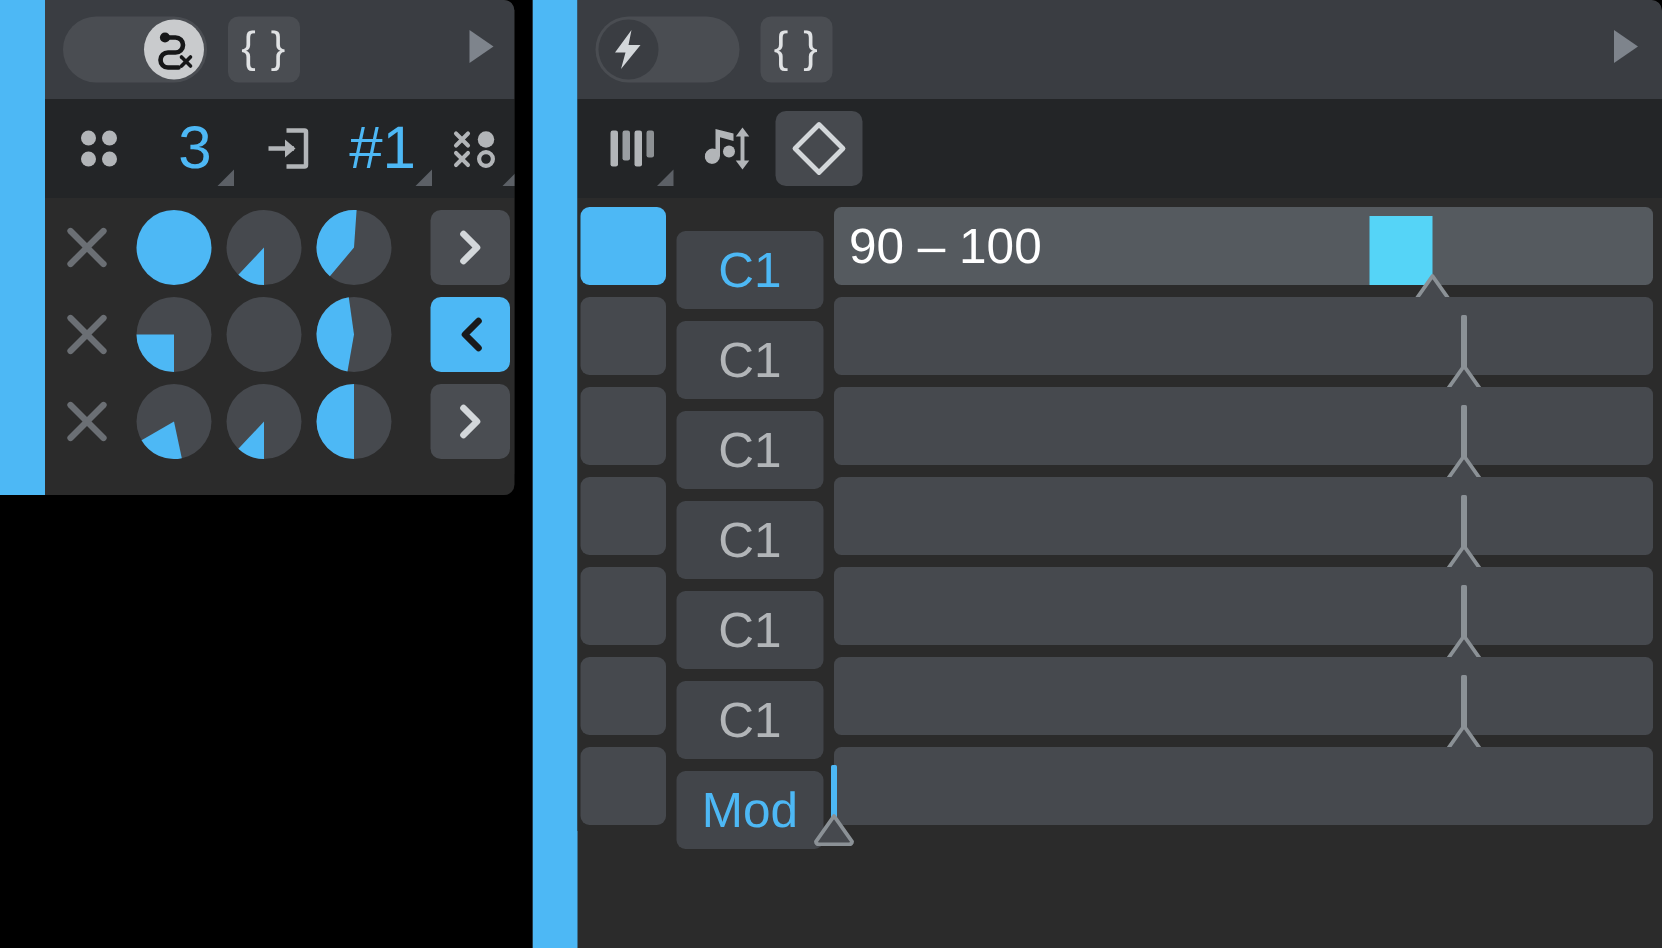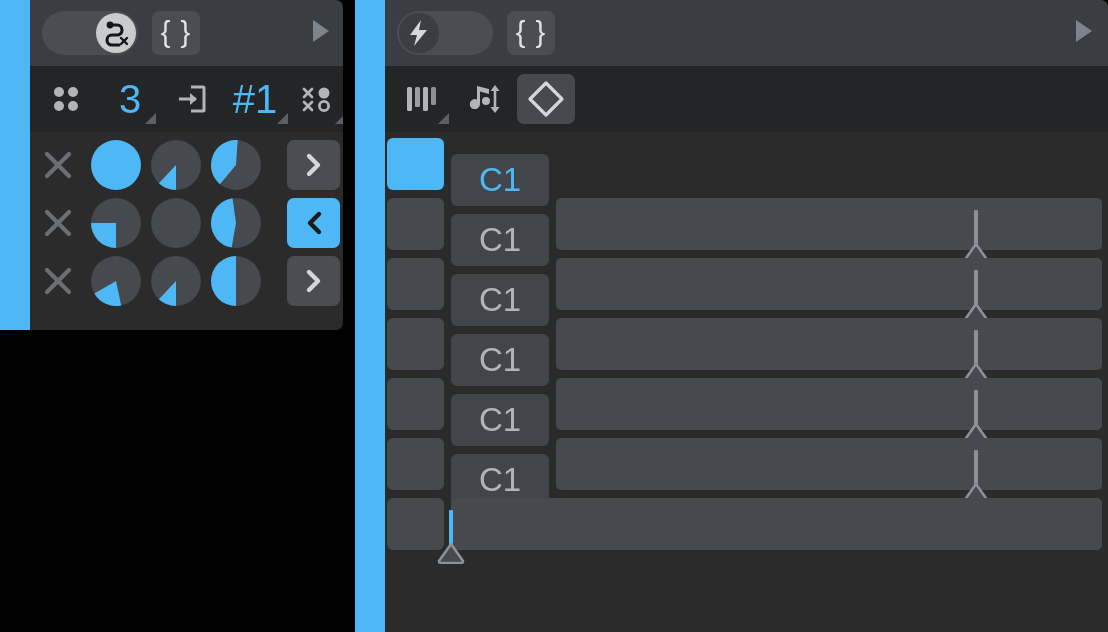--- a/index.html
+++ b/index.html
@@ -332,20 +332,27 @@
           <svg width="40" height="40" viewBox="0 0 40 40">
             <path d="M20 4 L36 20 L20 36 L4 20 Z" fill="none" stroke="#d3d7da" stroke-width="3.2" stroke-linejoin="round"></path>
           </svg>
         </div>
       </div>
 
       <div class="rp-rows" id="rp-rows">
           <div class="rp-row">
             <div class="rp-enable on"></div>
             <div class="rp-label accent">C1</div>
+            <div class="rp-track lit">
+              <div class="rp-value">90 – 100</div>
+              <div class="rp-fill" style="left:calc(73% - 42px); background:#55d4f7;"></div>
+              <div class="rp-knob" style="left:calc(73% - 15px);"><svg width="30" height="22" viewBox="0 0 30 22">
+                  <path d="M15 2 L27 19 a2 2 0 0 1 -2 2 H5 a2 2 0 0 1 -2 -2 Z" fill="#46494e" stroke="#8b9196" stroke-width="2.6" stroke-linejoin="round"></path>
+                </svg></div>
+            </div>
           </div>
           <div class="rp-row">
             <div class="rp-enable"></div>
             <div class="rp-label">C1</div>
             <div class="rp-track">
               <div class="rp-needle" style="left:calc(77% - 2px);"></div>
               <div class="rp-knob" style="left:calc(77% - 15px);"><svg width="30" height="22" viewBox="0 0 30 22">
                   <path d="M15 2 L27 19 a2 2 0 0 1 -2 2 H5 a2 2 0 0 1 -2 -2 Z" fill="#46494e" stroke="#8b9196" stroke-width="2.6" stroke-linejoin="round"></path>
                 </svg></div>
             </div>
@@ -385,20 +392,21 @@
             <div class="rp-label">C1</div>
             <div class="rp-track">
               <div class="rp-needle" style="left:calc(77% - 2px);"></div>
               <div class="rp-knob" style="left:calc(77% - 15px);"><svg width="30" height="22" viewBox="0 0 30 22">
                   <path d="M15 2 L27 19 a2 2 0 0 1 -2 2 H5 a2 2 0 0 1 -2 -2 Z" fill="#46494e" stroke="#8b9196" stroke-width="2.6" stroke-linejoin="round"></path>
                 </svg></div>
             </div>
           </div>
           <div class="rp-row">
             <div class="rp-enable"></div>
+            <div class="rp-label accent">Mod</div>
             <div class="rp-track">
               <div class="rp-needle accent" style="left:calc(0% - 2px);"></div>
               <div class="rp-knob" style="left:calc(0% - 15px);"><svg width="30" height="22" viewBox="0 0 30 22">
                   <path d="M15 2 L27 19 a2 2 0 0 1 -2 2 H5 a2 2 0 0 1 -2 -2 Z" fill="#46494e" stroke="#8b9196" stroke-width="2.6" stroke-linejoin="round"></path>
                 </svg></div>
             </div>
           </div>
         </div>
     </div>
   </div>

